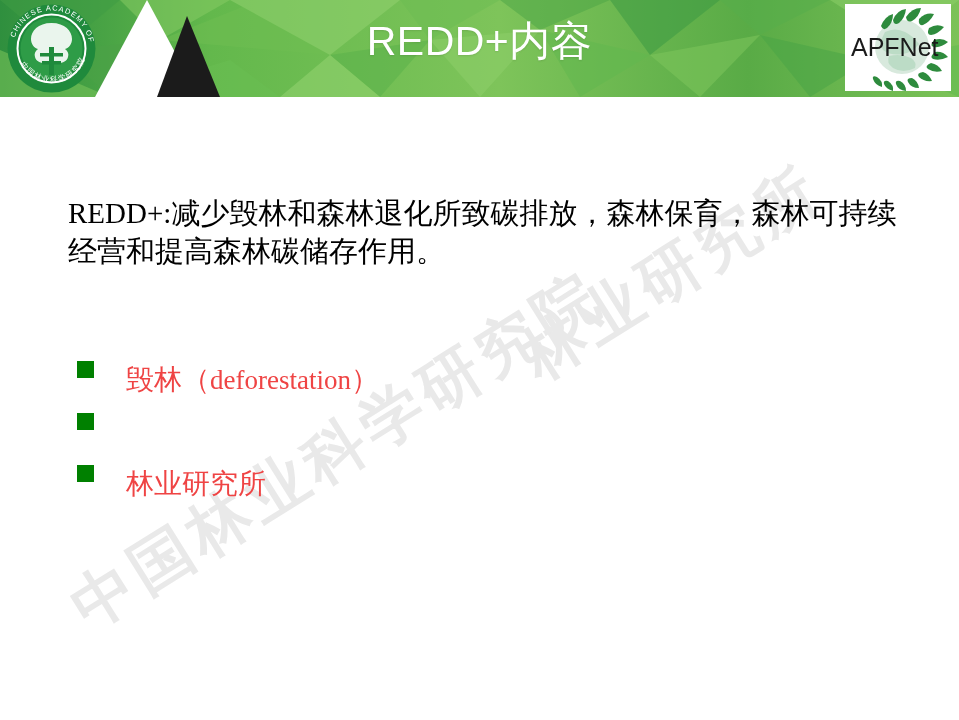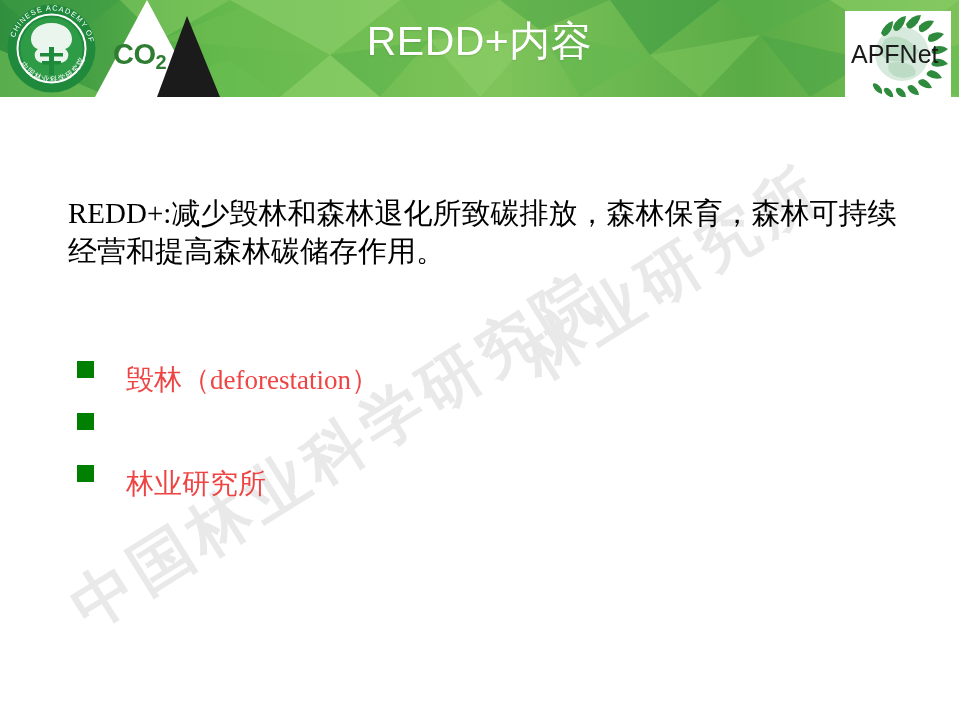--- a/index.html
+++ b/index.html
@@ -99,21 +99,20 @@
 
   
   #apfnet-logo {
     position: absolute;
     left: 845px;
     top: 4px;
     width: 106px;
     height: 87px;
     background: #4d7c0f;
     overflow: hidden;
-    margin-top: 7px;
   }
   #apfnet-svg { display: block; width: 106px; height: 87px; }
 
   
   #watermark {
     position: absolute;
     left: 0;
     top: 97px;
     width: 959px;
     height: 623px;
@@ -253,23 +252,20 @@
       <text font-family="Liberation Sans, sans-serif" font-size="7.6" fill="#ffffff" letter-spacing="1.4">
         <textPath href="#arcBot" startOffset="12%">中国林业科学研究院</textPath>
       </text>
     </svg>
 
     <svg id="mountain-motif" viewBox="0 0 125 97">
       <polygon points="52,0 104,97 0,97" fill="#ffffff"></polygon>
       <polygon points="92,16 125,97 62,97" fill="#1b1b1b"></polygon>
     </svg>
 
-    <div id="co2-mark">
-      <span>CO</span><span class="sub">2</span>
-    </div>
 
     <div id="slide-title">REDD+内容</div>
 
     <div id="apfnet-logo">
       <svg id="apfnet-svg" viewBox="0 0 106 87">
         <rect x="0" y="0" width="106" height="87" fill="#ffffff"></rect>
         <circle cx="57" cy="43" r="27" fill="#d8e9dd"></circle>
         <path d="M40 28 q10 -5 20 0 q8 4 14 12 q-6 8 -16 10 q-12 2 -20 -4 q-5 -6 2 -18 Z" fill="#bcdcc6"></path>
         <path d="M44 52 q12 -3 22 2 q6 4 4 10 q-12 6 -22 0 q-7 -5 -4 -12 Z" fill="#bcdcc6"></path>
         <g fill="#2e8b3d">

